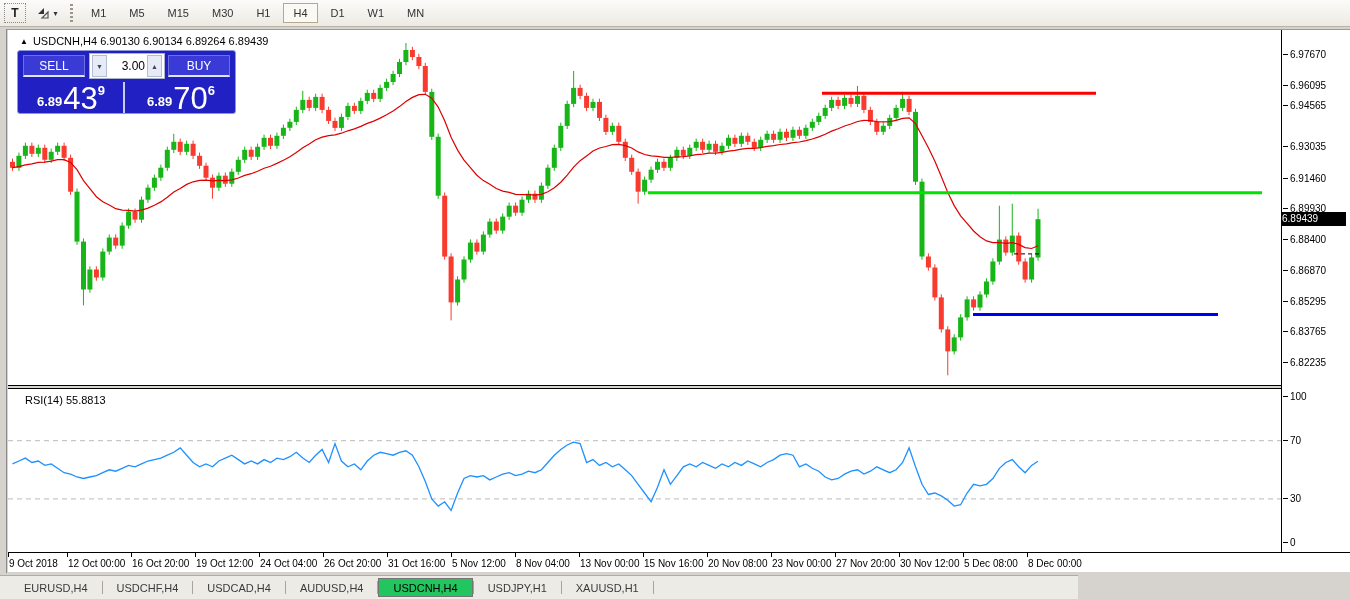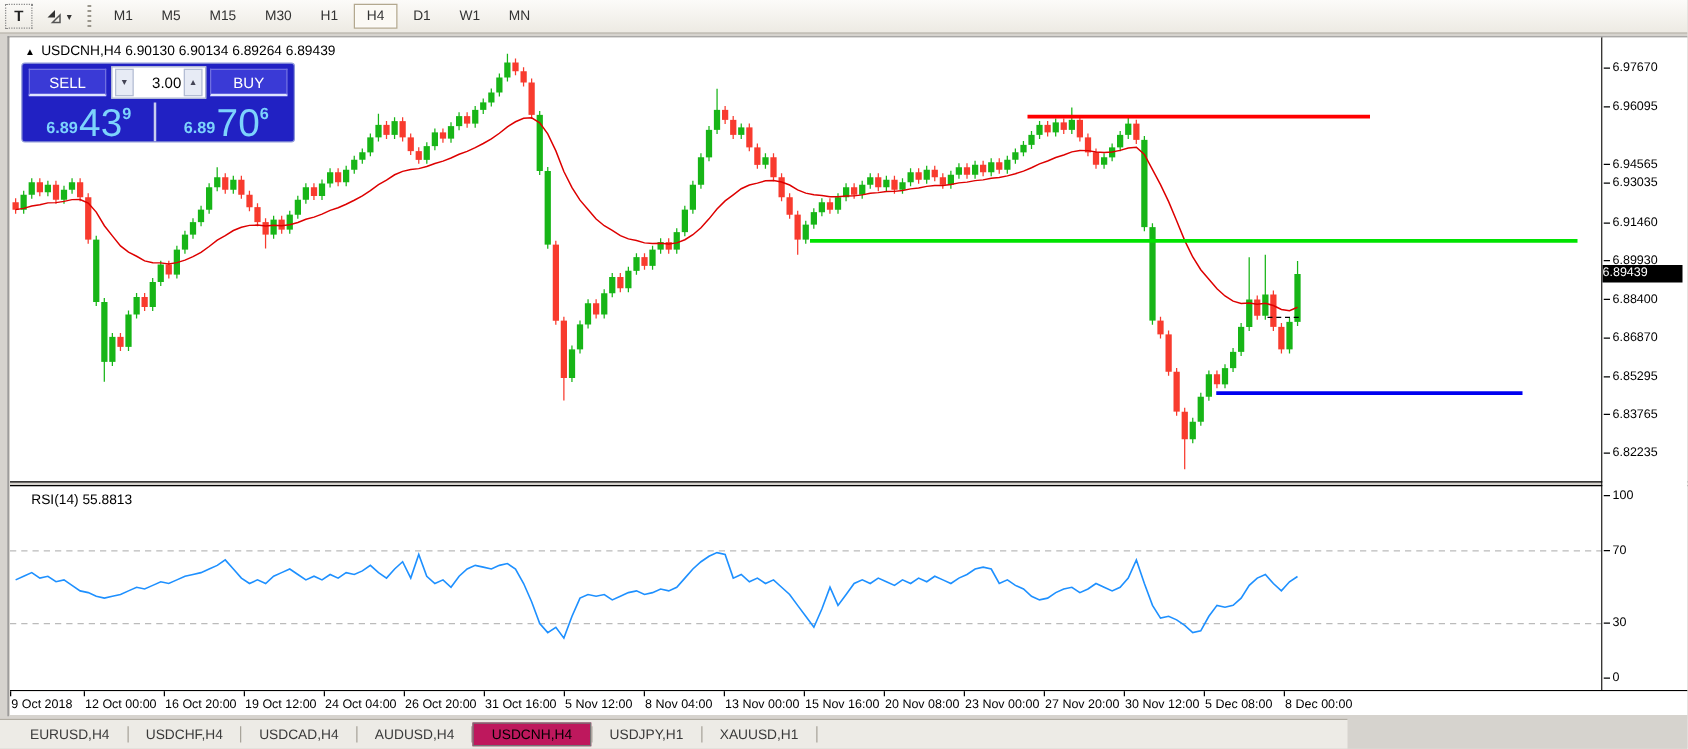--- a/index.html
+++ b/index.html
@@ -55,33 +55,33 @@
     border:1px solid #6f6fe0; border-bottom:2px solid #dfe4ff; color:#fff;
     font-size:12px; display:flex; align-items:center; justify-content:center; }
   #sell-btn { left:5px; }
   #buy-btn { right:5px; }
   #volume-spinner { position:absolute; left:71px; top:2px; width:76px; height:26px;
     background:#fff; border:1px solid #aab4cf; display:flex; align-items:center; }
   .spin-btn { width:15px; height:22px; margin:0 2px; background:#e7ebf5; border:1px solid #b4bdd4;
     font-size:7px; color:#445; display:flex; align-items:center; justify-content:center; }
   #volume-input { flex:1; border:none; outline:none; font-size:12px; text-align:right;
     font-family:"Liberation Sans",sans-serif; color:#000; width:36px; }
-  .tp-price { position:absolute; top:31px; width:106px; height:31px; color:#7dd3fc;
+  .tp-price { position:absolute; top:31px; width:106px; height:31px; color:#ffffff;
     display:flex; align-items:flex-end; justify-content:center; }
   #sell-price { left:1px; border-right:2px solid #c8cdf0; }
   #buy-price { right:1px; }
   .tp-small { font-size:13px; font-weight:bold; margin:0 1px 4px 0; }
   .tp-big { font-size:31px; line-height:29px; }
   .tp-sup { font-size:13px; font-weight:bold; margin-bottom:15px; }
 
   
   #tabbar { position:absolute; left:0; top:575px; width:1078px; height:24px;
     background:#edebe6; border-top:1px solid #b0aca2; display:flex; align-items:center; padding-left:10px; }
   .tab { height:19px; padding:0 14px; font-size:11px; color:#3a3a3a; display:flex; align-items:center; }
-  .tab.active { background:#be185d; border:1px solid #757575; color:#000; }
+  .tab.active { background:#22c55e; border:1px solid #757575; color:#000; }
   .tab-sep { width:1px; height:13px; background:#a8a49a; }
 
   svg { display:block; }
 </style>
 </head>
 <body>
 
 <div id="app">
 
   <div id="toolbar">
@@ -798,21 +798,21 @@
 
     <div class="hline-sep" id="sep-main-bottom"></div>
     <div class="hline-sep" id="sep-rsi-top"></div>
     <div class="hline-sep" id="sep-rsi-bottom"></div>
     <div id="axis-vline"></div>
 
     <div id="price-axis">
       <div id="price-tag" style="top: 182px;">6.89439</div>
     <div class="axis-label" style="top: 19px;">6.97670</div>
         <div class="axis-label" style="top: 50px;">6.96095</div>
-        <div class="axis-label" style="top: 96px;">6.94565</div>
+        <div class="axis-label" style="top: 70px;">6.94565</div>
         <div class="axis-label" style="top: 111px;">6.93035</div>
         <div class="axis-label" style="top: 143px;">6.91460</div>
         <div class="axis-label" style="top: 173px;">6.89930</div>
         <div class="axis-label" style="top: 204px;">6.88400</div>
         <div class="axis-label" style="top: 235px;">6.86870</div>
         <div class="axis-label" style="top: 266px;">6.85295</div>
         <div class="axis-label" style="top: 296px;">6.83765</div>
         <div class="axis-label" style="top: 327px;">6.82235</div>
         <div class="axis-label" style="top: 361px;">100</div>
         <div class="axis-label" style="top: 405px;">70</div>

